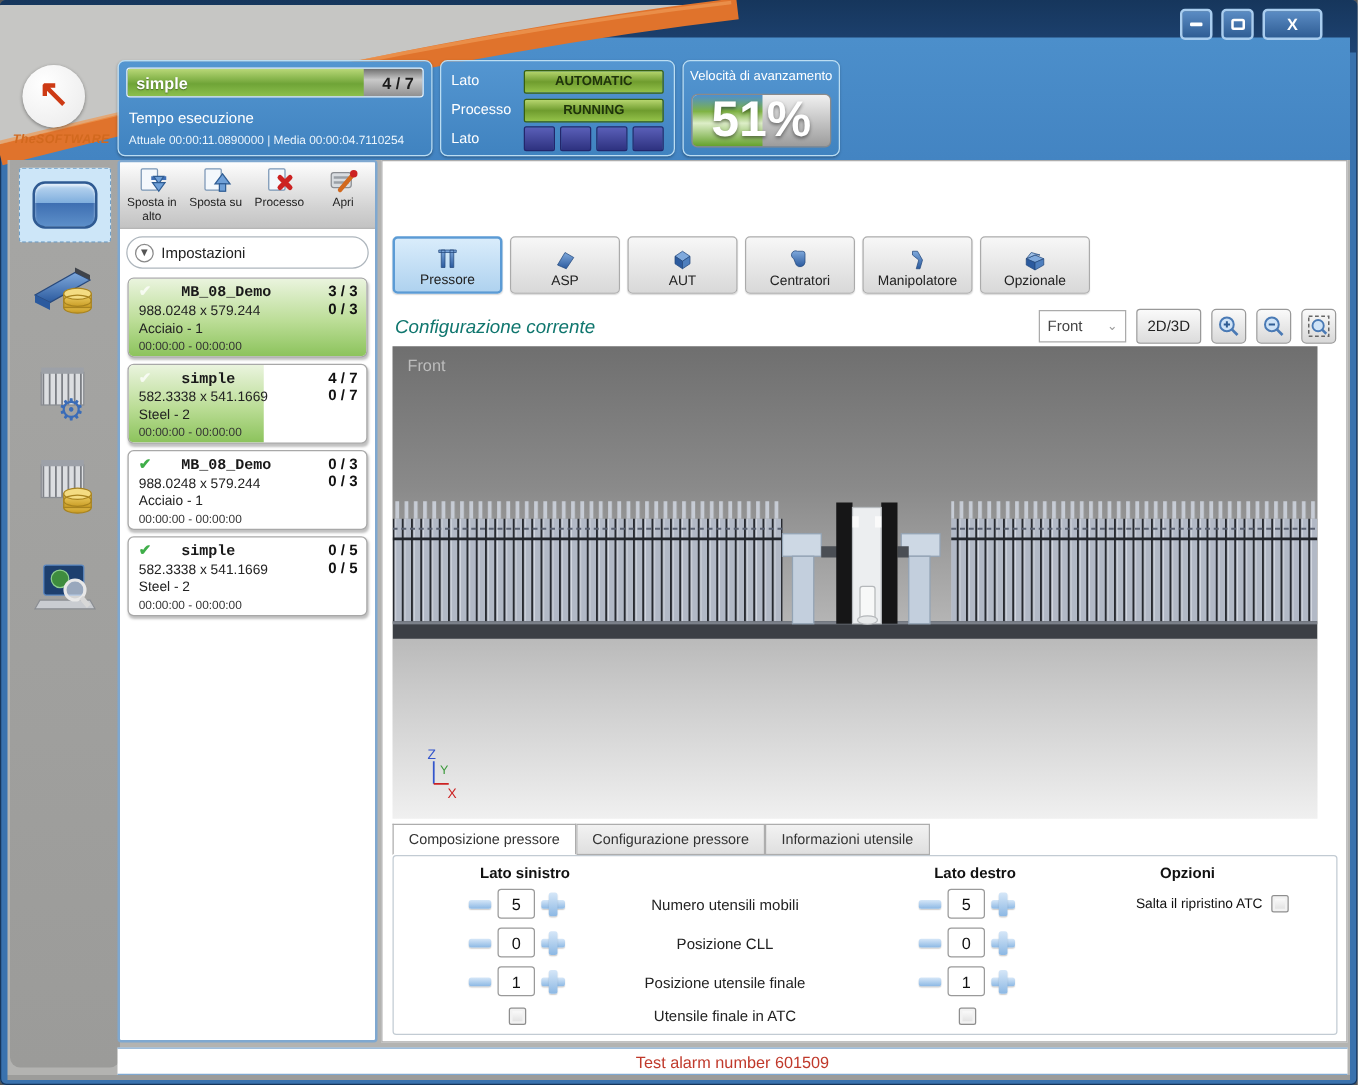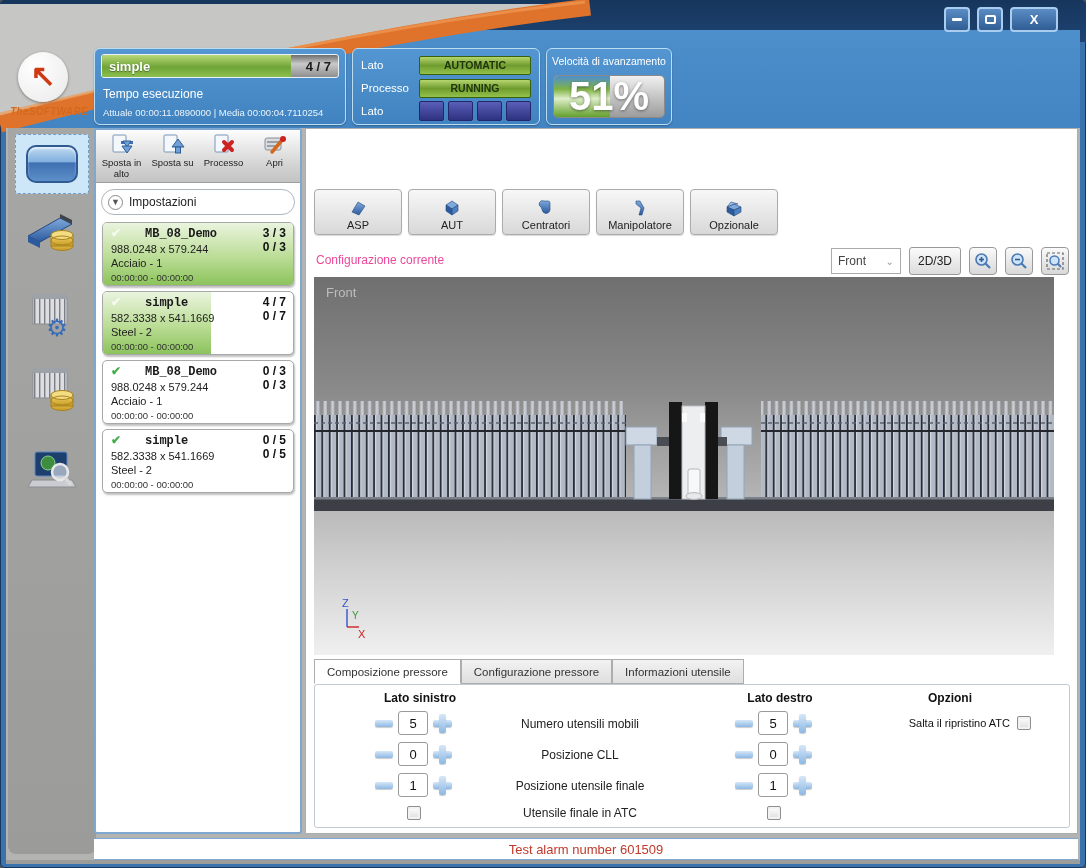--- a/index.html
+++ b/index.html
@@ -80,21 +80,21 @@
   .main { position:absolute; left:305px; top:128px; width:773px; height:706px; background:#fff; border:1px solid #ADADAD; }
   .main-title { position:absolute; left:1px; top:1px; width:769px; height:50px; background:linear-gradient(#9C9C9C 0%,#B9B9B9 45%,#CFCFCF 100%); border:1px solid #8F8F8F; display:flex; align-items:center; padding-left:12px; font-size:15px; color:#6F6F6F; }
   .tab-row { position:absolute; left:8px; top:60px; height:48px; display:flex; gap:6px; }
   .tab { width:88px; height:46px; border:1px solid #ABABAB; border-radius:4px; background:linear-gradient(#F7F7F7,#D8D8D8); display:flex; flex-direction:column; align-items:center; justify-content:flex-end; padding-bottom:3px; cursor:pointer; box-shadow:0 1px 1px rgba(0,0,0,.15); }
   .tab.active { background:linear-gradient(#D9ECFB,#AFD2EF); border:2px solid #5B9BD5; }
   .tab .tlbl { font-size:11px; color:#222; margin-top:1px; }
   .tab.compare { position:absolute; right:8px; left:auto; top:0; width:84px; }
   .tab.compare .tlbl { color:#9A9A9A; }
 
   .view-row { position:absolute; left:10px; top:118px; width:753px; height:30px; }
-  .view-label { position:absolute; left:0; top:6px; font-size:12px; color:#ec4899; }
+  .view-label { position:absolute; left:0; top:6px; font-size:15px; color:#0f766e;font-style:italic; }
   .view-controls { position:absolute; right:0; top:0; display:flex; gap:8px; align-items:center; }
   .vselect { width:70px; height:26px; background:#fff; border:1px solid #ABABAB; display:flex; align-items:center; justify-content:space-between; padding:0 6px; font-size:12px; color:#444; cursor:pointer; }
   .vselect .vchev { color:#9a9a9a; font-size:10px; }
   .btn23 { width:52px; height:28px; border:1px solid #999; border-radius:3px; background:linear-gradient(#FAFAFA,#DCDCDC); font-size:12px; color:#222; display:flex; align-items:center; justify-content:center; cursor:pointer; }
   .zbtn { width:28px; height:28px; border:1px solid #999; border-radius:4px; background:linear-gradient(#FAFAFA,#D8D8D8); display:flex; align-items:center; justify-content:center; cursor:pointer; }
 
   .viewport { position:absolute; left:8px; top:148px; width:740px; height:378px; background:linear-gradient(180deg,#6F6F6F 0%,#8A8A8A 30%,#C9C9C9 72%,#F0F0F0 100%); overflow:hidden; cursor:grab; }
   .vp-label { position:absolute; left:12px; top:8px; font-size:13px; color:#BDBDBD; }
   .machine { position:absolute; left:0; top:120px; width:740px; height:118px; }
   .axis { position:absolute; left:24px; bottom:14px; width:46px; height:46px; }
@@ -350,20 +350,26 @@
       </span>
       <span class="jc-size">582.3338 x 541.1669</span>
       <span class="jc-mat">Steel - 2</span>
       <span class="jc-time">00:00:00  -  00:00:00</span>
     </div>
   </div>
 
   <div class="main">
 
     <div class="tab-row">
+      <div class="tab active">
+        <svg width="22" height="20" viewBox="0 0 20 20">
+          <path d="M5 3 h3 v14 h-3 z M12 3 h3 v14 h-3 z M3 3 h14 v2 h-14 z" fill="url(#gb)" stroke="#24497E" stroke-width=".6"></path>
+        </svg>
+        <span class="tlbl">Pressore</span>
+      </div>
       <div class="tab">
         <svg width="22" height="20" viewBox="0 0 20 20">
           <polygon points="4,14 10,4 17,8 11,17" fill="url(#gb)" stroke="#24497E" stroke-width=".6"></polygon>
         </svg>
         <span class="tlbl">ASP</span>
       </div>
       <div class="tab">
         <svg width="22" height="20" viewBox="0 0 20 20">
           <polygon points="4,7 10,3 16,7 10,11" fill="#7FA9DC" stroke="#24497E" stroke-width=".6"></polygon>
           <polygon points="4,7 10,11 10,17 4,13" fill="#2B5A9E" stroke="#24497E" stroke-width=".6"></polygon>

